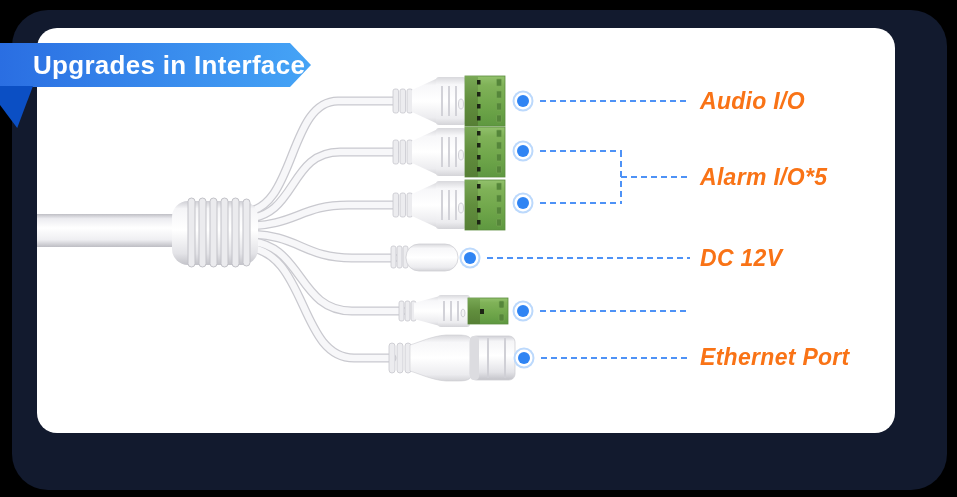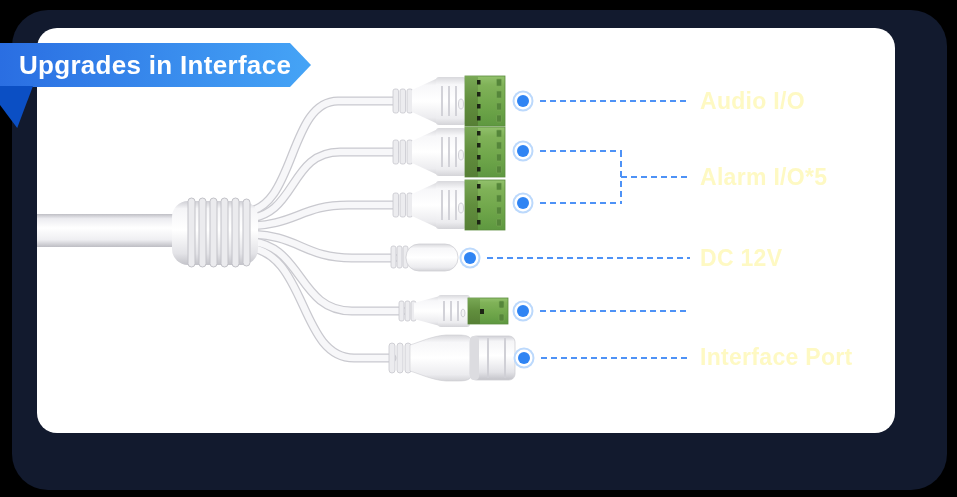--- a/index.html
+++ b/index.html
@@ -8,38 +8,38 @@
   .backdrop{position:absolute;left:12px;top:10px;width:935px;height:480px;
             background:#121a2e;border-radius:36px;}
   .card{position:absolute;left:37px;top:28px;width:858px;height:405px;
         background:#ffffff;border-radius:20px;}
   .harness{position:absolute;left:0;top:0;width:957px;height:497px;pointer-events:none;}
 
   
   .ribbon{position:absolute;left:0;top:43px;width:311px;height:44px;
           background:linear-gradient(90deg,#2a6ee2,#45a4f6);
           clip-path:polygon(0 0,290px 0,311px 50%,290px 100%,0 100%);}
-  .ribbon span{display:block;line-height:44px;padding-left:19px;
+  .ribbon span{display:block;line-height:44px;padding-left:33px;
                font-size:26px;font-weight:600;color:#ffffff;letter-spacing:.3px;}
   .fold{position:absolute;left:0;top:86px;width:33px;height:42px;background:#0b4fc4;
         clip-path:polygon(0 0,100% 0,52% 100%,0 45%);}
 
   
   .dot{position:absolute;width:12px;height:12px;border-radius:50%;background:#2f84f3;
        box-shadow:0 0 0 2.5px #ffffff,0 0 0 4.5px #bcd9fc;}
 
   
   .dash-h{position:absolute;height:2px;
           background:repeating-linear-gradient(90deg,#4e92f6 0 6px,transparent 6px 10px);}
   .dash-v{position:absolute;width:2px;
           background:repeating-linear-gradient(180deg,#4e92f6 0 6px,transparent 6px 10px);}
 
   
   .plabel{position:absolute;left:700px;transform:translateY(-50%);
-          font-size:23px;font-weight:700;color:#fef9c3;letter-spacing:.3px;white-space:nowrap;}
+          font-size:23px;font-weight:700;color:#f97316;letter-spacing:.3px;white-space:nowrap;font-style:italic;}
 </style>
 </head>
 <body>
 
 <div class="page">
   <div class="backdrop"></div>
   <div class="card"></div>
 
   <svg class="harness" viewBox="0 0 957 497">
     <defs>
@@ -264,14 +264,14 @@
   <div class="dash-h" style="left:540px;top:202px;width:82px"></div>
   <div class="dash-v" style="left:620px;top:151px;height:52px"></div>
   <div class="dash-h" style="left:621px;top:176px;width:69px"></div>
   <div class="dash-h" style="left:487px;top:257px;width:203px"></div>
   <div class="dash-h" style="left:540px;top:310px;width:150px"></div>
   <div class="dash-h" style="left:541px;top:357px;width:149px"></div>
 
   <div class="plabel" style="top:101px">Audio I/O</div>
   <div class="plabel" style="top:177px">Alarm I/O*5</div>
   <div class="plabel" style="top:258px">DC 12V</div>
-  <div class="plabel" style="top:357px">Interface Port</div>
+  <div class="plabel" style="top:357px">Ethernet Port</div>
 </div>
 
 </body></html>

